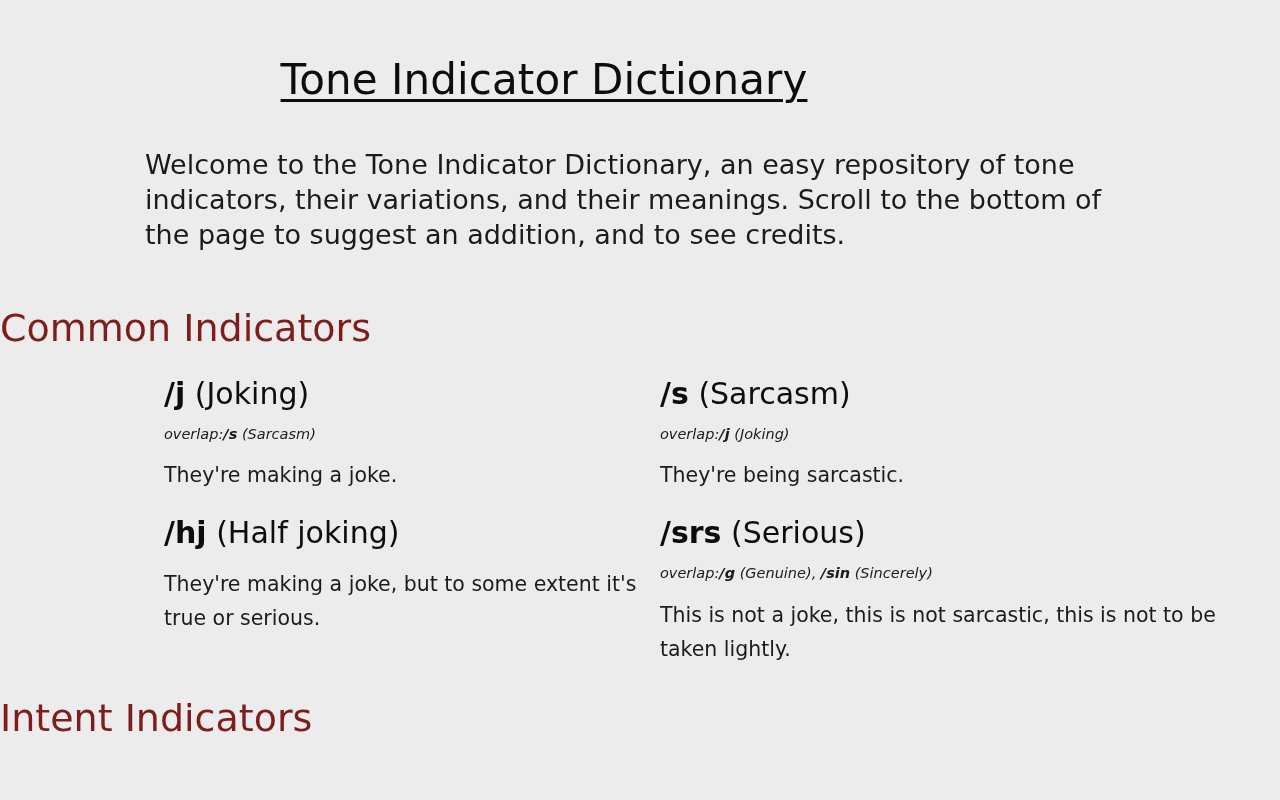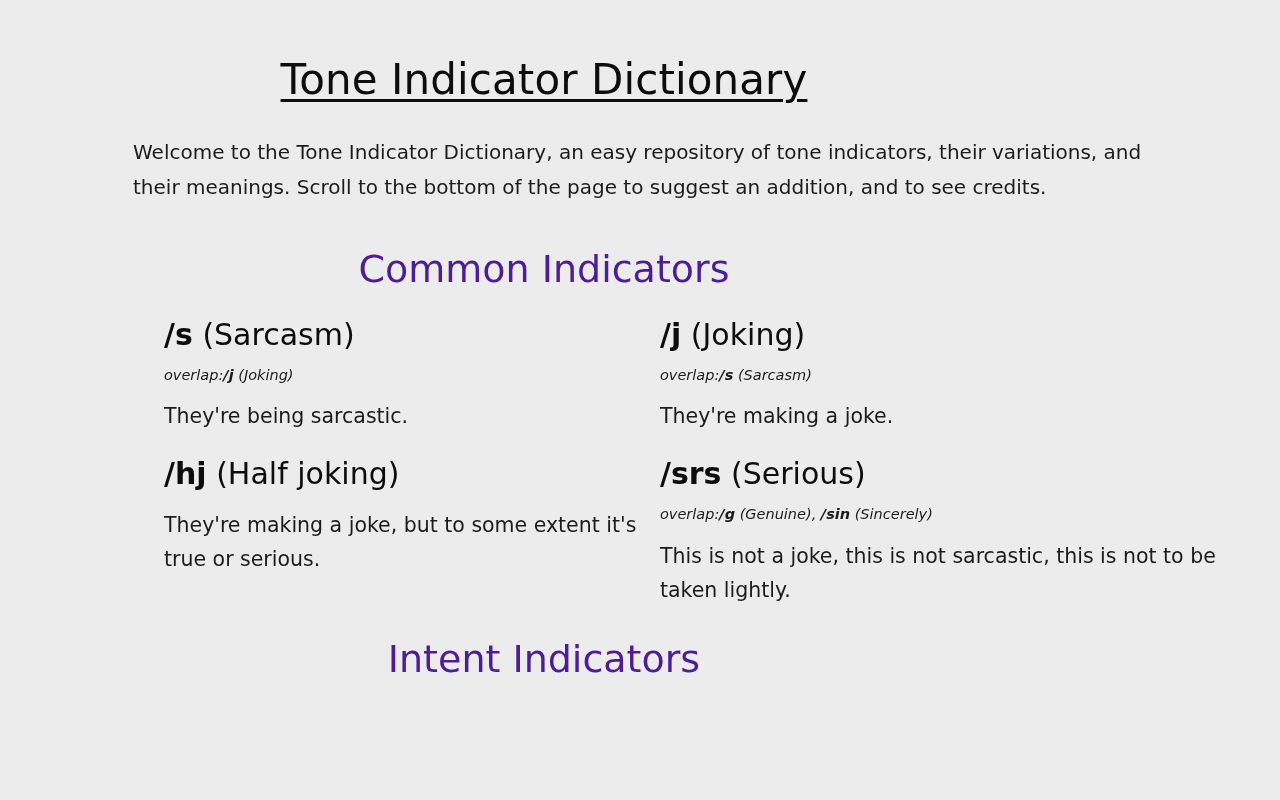--- a/index.html
+++ b/index.html
@@ -42,37 +42,37 @@
     text-underline-offset: 5px;
   }
 
   
   .intro {
     margin: 0 auto;
     width: 1280px;
     padding: 0 129px 0 129px;
   }
   .intro p {
-    margin: 4px;
-    font-size: 20px;
+    margin: 16px;
+    font-size: 27px;
     line-height: 35px;
     color: #1b1b1b;
     font-weight: 400;
   }
   .intro p.first { padding-top: 26px; }
   .intro p.second { padding-top: 20px; }
 
   
   .section-heading {
     margin: 0;
-    text-align: center;
+    text-align: left;
     font-size: 38px;
     font-weight: 400;
     line-height: 1.2;
-    color: #4c1d95;
+    color: #7f1d1d;
   }
   .section-heading.common { padding-top: 38px; }
   .section-heading.intent { padding-top: 30px; }
 
   
   .entry-grid {
     display: grid;
     grid-template-columns: 496px 620px;
     column-gap: 0;
     padding: 24px 0 0 164px;
@@ -131,38 +131,38 @@
   </h1>
 
   <div class="intro">
     <p class="first">Welcome to the Tone Indicator Dictionary, an easy repository of tone indicators, their variations, and their meanings. Scroll to the bottom of the page to suggest an addition, and to see credits.</p>
   </div>
 
   <h2 class="section-heading common">Common Indicators</h2>
 
   <div class="entry-grid">
 
+    <div class="entry col-right">
+      <p class="entry-term">
+        <span class="tag">/j</span><span> </span><span class="gloss">(Joking)</span>
+      </p>
+      <p class="entry-overlap">
+        <span>overlap:</span><span class="tag">/s</span><span> </span><span>(Sarcasm)</span>
+      </p>
+      <p class="entry-def">They're making a joke.</p>
+    </div>
+
     <div class="entry col-left">
       <p class="entry-term">
         <span class="tag">/s</span><span> </span><span class="gloss">(Sarcasm)</span>
       </p>
       <p class="entry-overlap">
         <span>overlap:</span><span class="tag">/j</span><span> </span><span>(Joking)</span>
       </p>
       <p class="entry-def">They're being sarcastic.</p>
-    </div>
-
-    <div class="entry col-right">
-      <p class="entry-term">
-        <span class="tag">/j</span><span> </span><span class="gloss">(Joking)</span>
-      </p>
-      <p class="entry-overlap">
-        <span>overlap:</span><span class="tag">/s</span><span> </span><span>(Sarcasm)</span>
-      </p>
-      <p class="entry-def">They're making a joke.</p>
     </div>
 
     <div class="row-gap"></div>
     <div class="row-gap"></div>
 
     <div class="entry col-right">
       <p class="entry-term">
         <span class="tag">/hj</span><span> </span><span class="gloss">(Half joking)</span>
       </p>
       <p class="entry-def">They're making a joke, but to some extent it's true or serious.</p>

